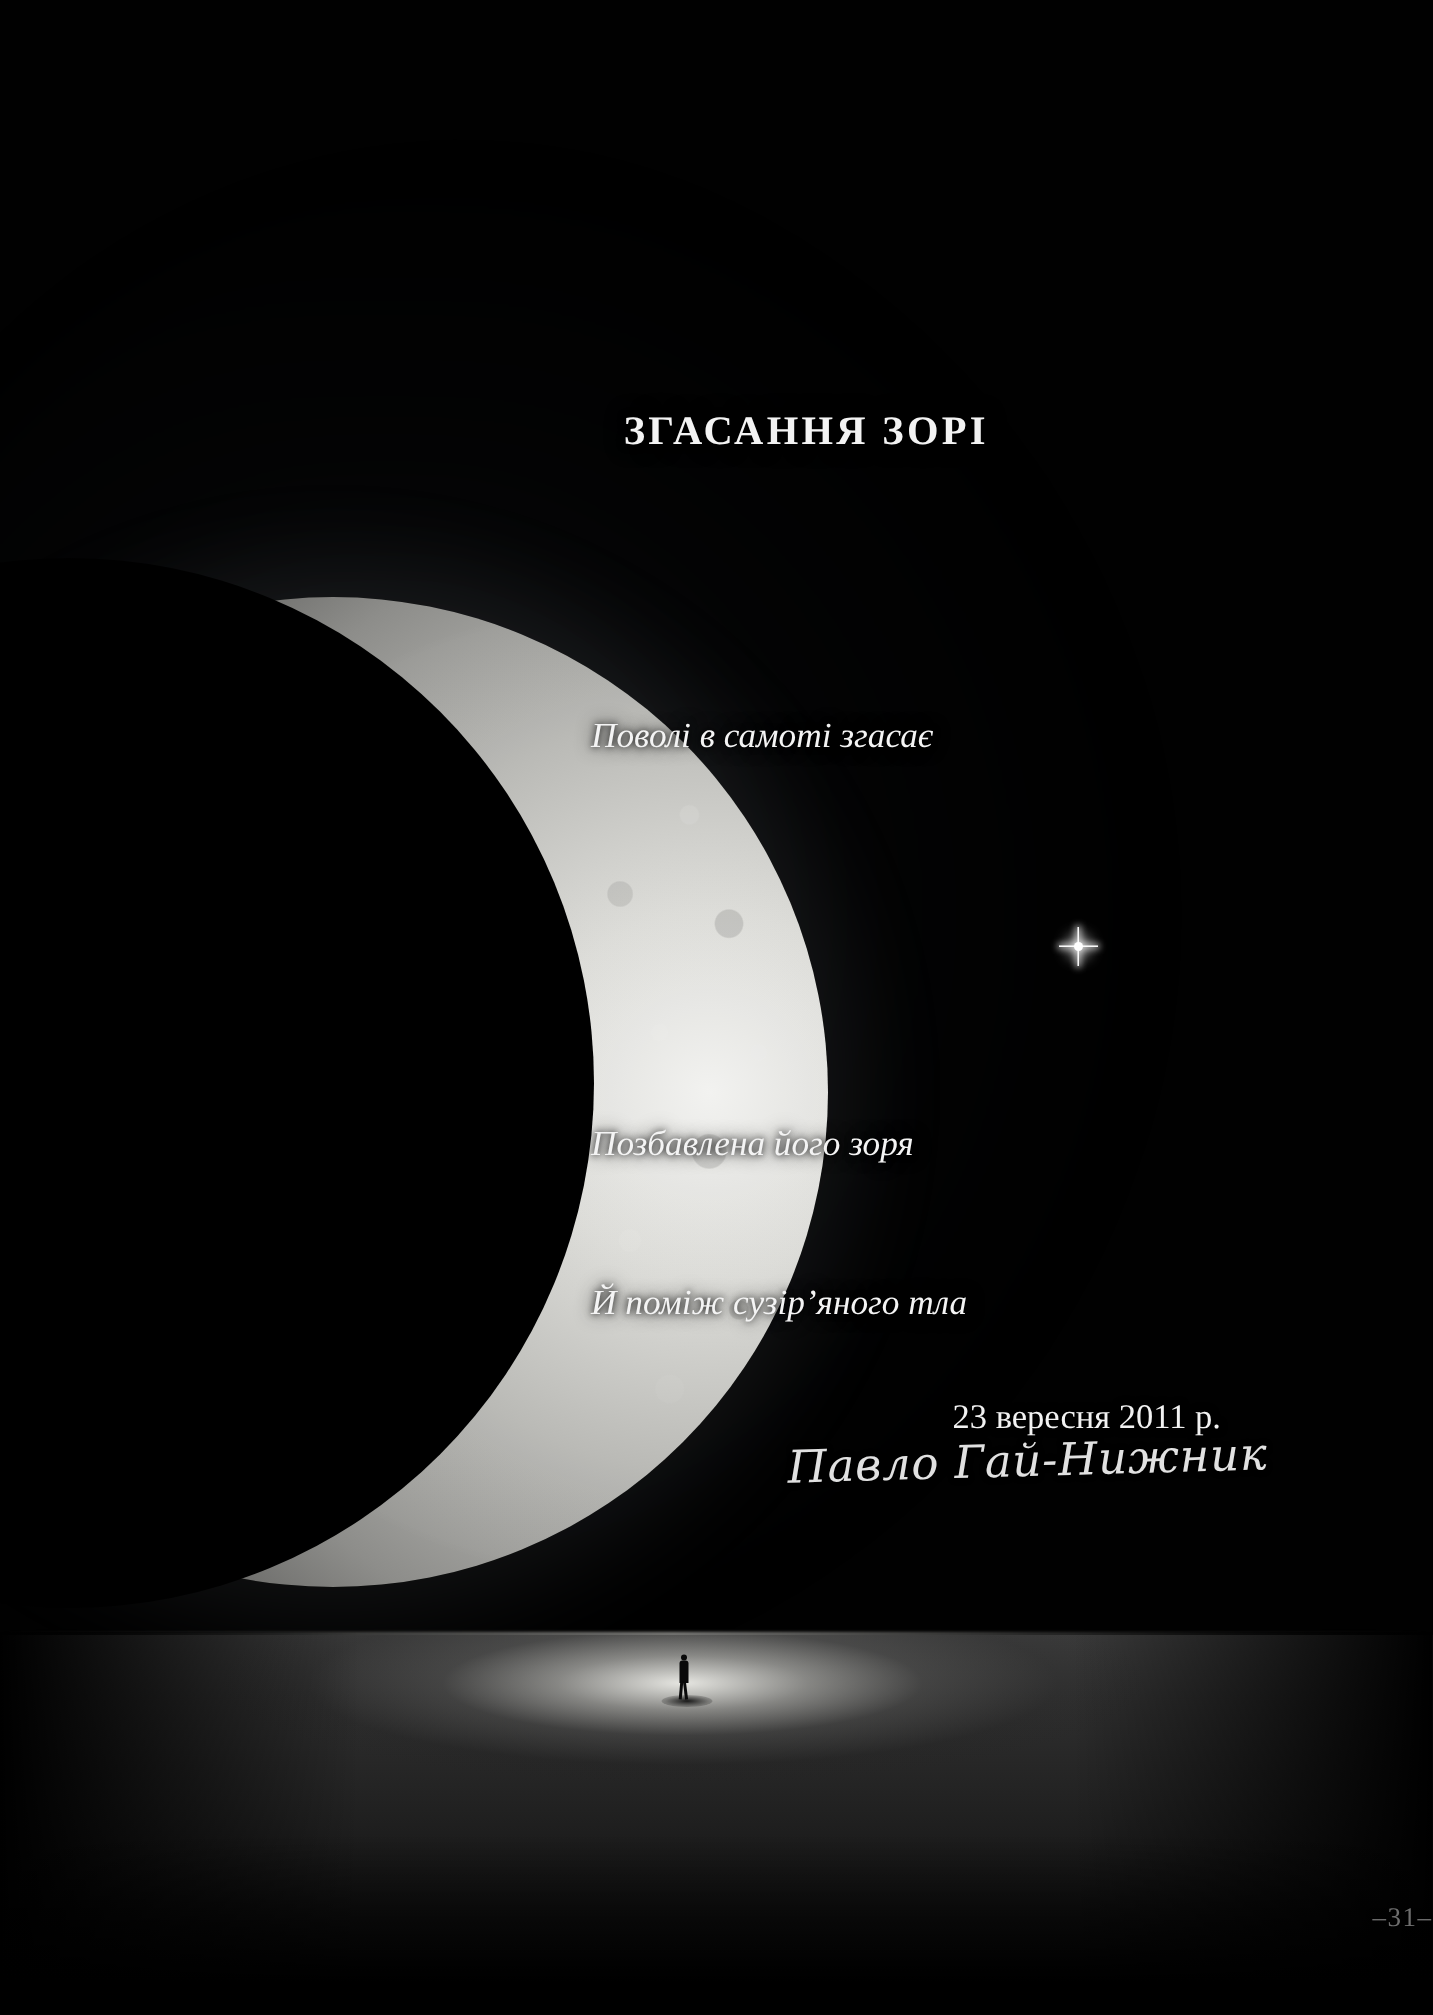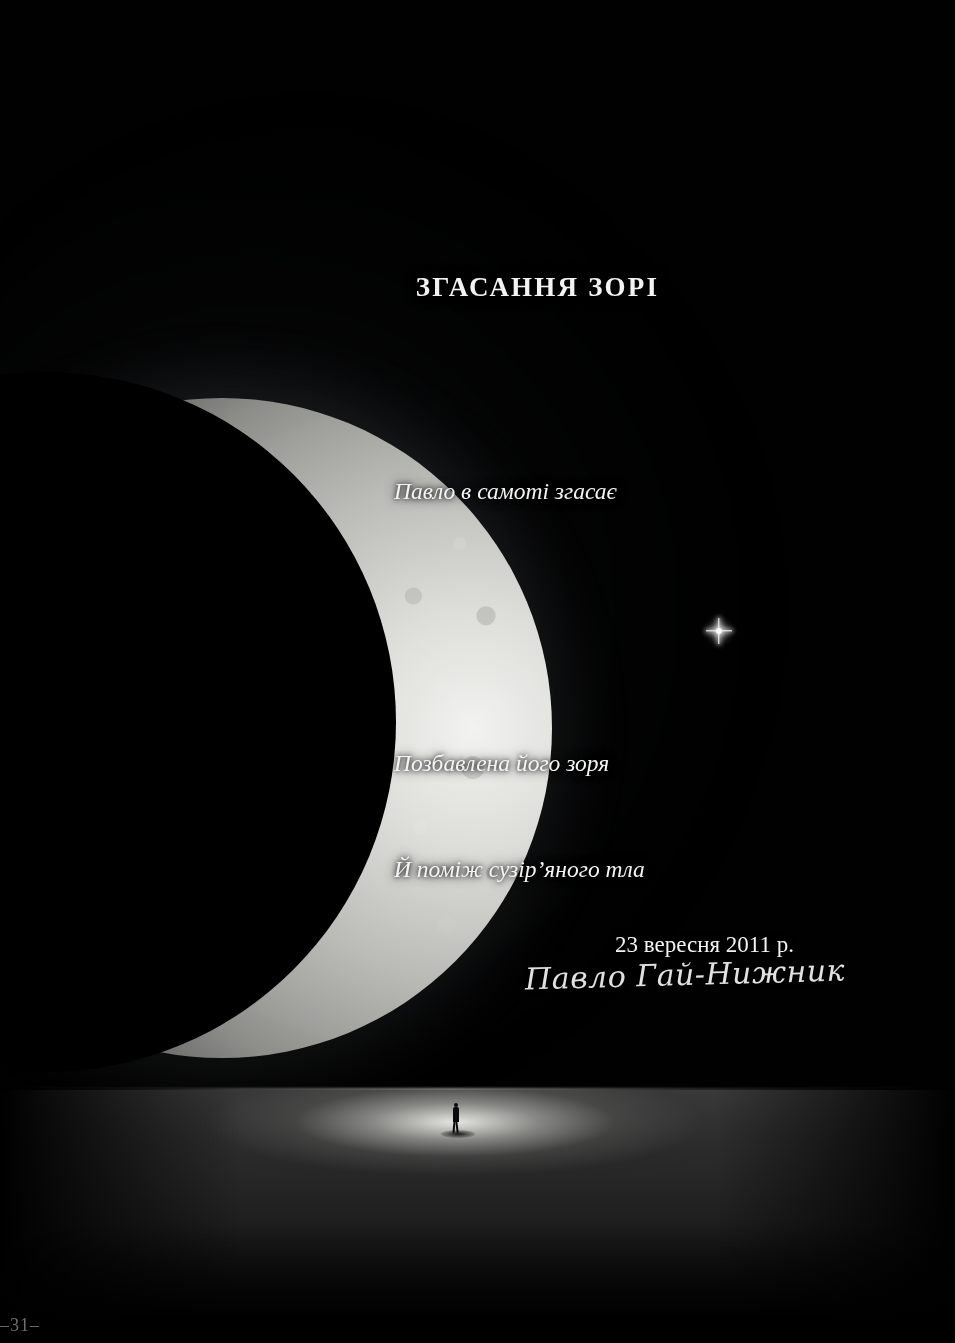--- a/index.html
+++ b/index.html
@@ -219,21 +219,21 @@
     line-height: 35.6px;
     color: #f4f4f4;
     text-shadow: 0 0 5px rgba(0,0,0,.95), 0 0 12px rgba(0,0,0,.85);
     white-space: pre;
   }
   .stanza { margin-bottom: 22px; }
   .stanza .line { white-space: pre; }
 
   .poem-date {
     position: absolute;
-    left: 374px;
+    left: 394px;
     top: 932px;
     width: 420px;
     text-align: right;
     font-size: 23px;
     color: #f2f2f2;
     text-shadow: 0 0 6px rgba(0,0,0,.95);
   }
 
   .signature {
     position: absolute;
@@ -249,25 +249,24 @@
     transform: rotate(-1.6deg);
     text-shadow: 0 0 5px rgba(0,0,0,.9);
     opacity: .95;
   }
 
   .page-number {
     position: absolute;
     left: 0;
     top: 1268px;
     width: 955px;
-    text-align: left;
+    text-align: right;
     font-size: 18px;
     color: #6e6e6e;
     letter-spacing: 1px;
-    margin-top: 47px;
   }
 </style>
 </head>
 <body>
 
 <div id="page">
 
   <div id="art">
     <div class="sky-glow"></div>
 
@@ -295,21 +294,21 @@
     <div class="ground-fade-right"></div>
     <div class="ground-bottom-fade"></div>
   </div>
 
   <div id="content">
 
     <div class="poem-title">ЗГАСАННЯ ЗОРІ</div>
 
     <div class="poem-body">
       <div class="stanza">
-        <div class="line">Павло в самоті згасає</div>
+        <div class="line">Поволі в самоті згасає</div>
       </div>
       <div class="stanza">
         <div class="line">Позбавлена його зоря</div>
         <div class="line">Й поміж сузір’яного тла</div>
         
       </div>
       
       
     </div>
 

